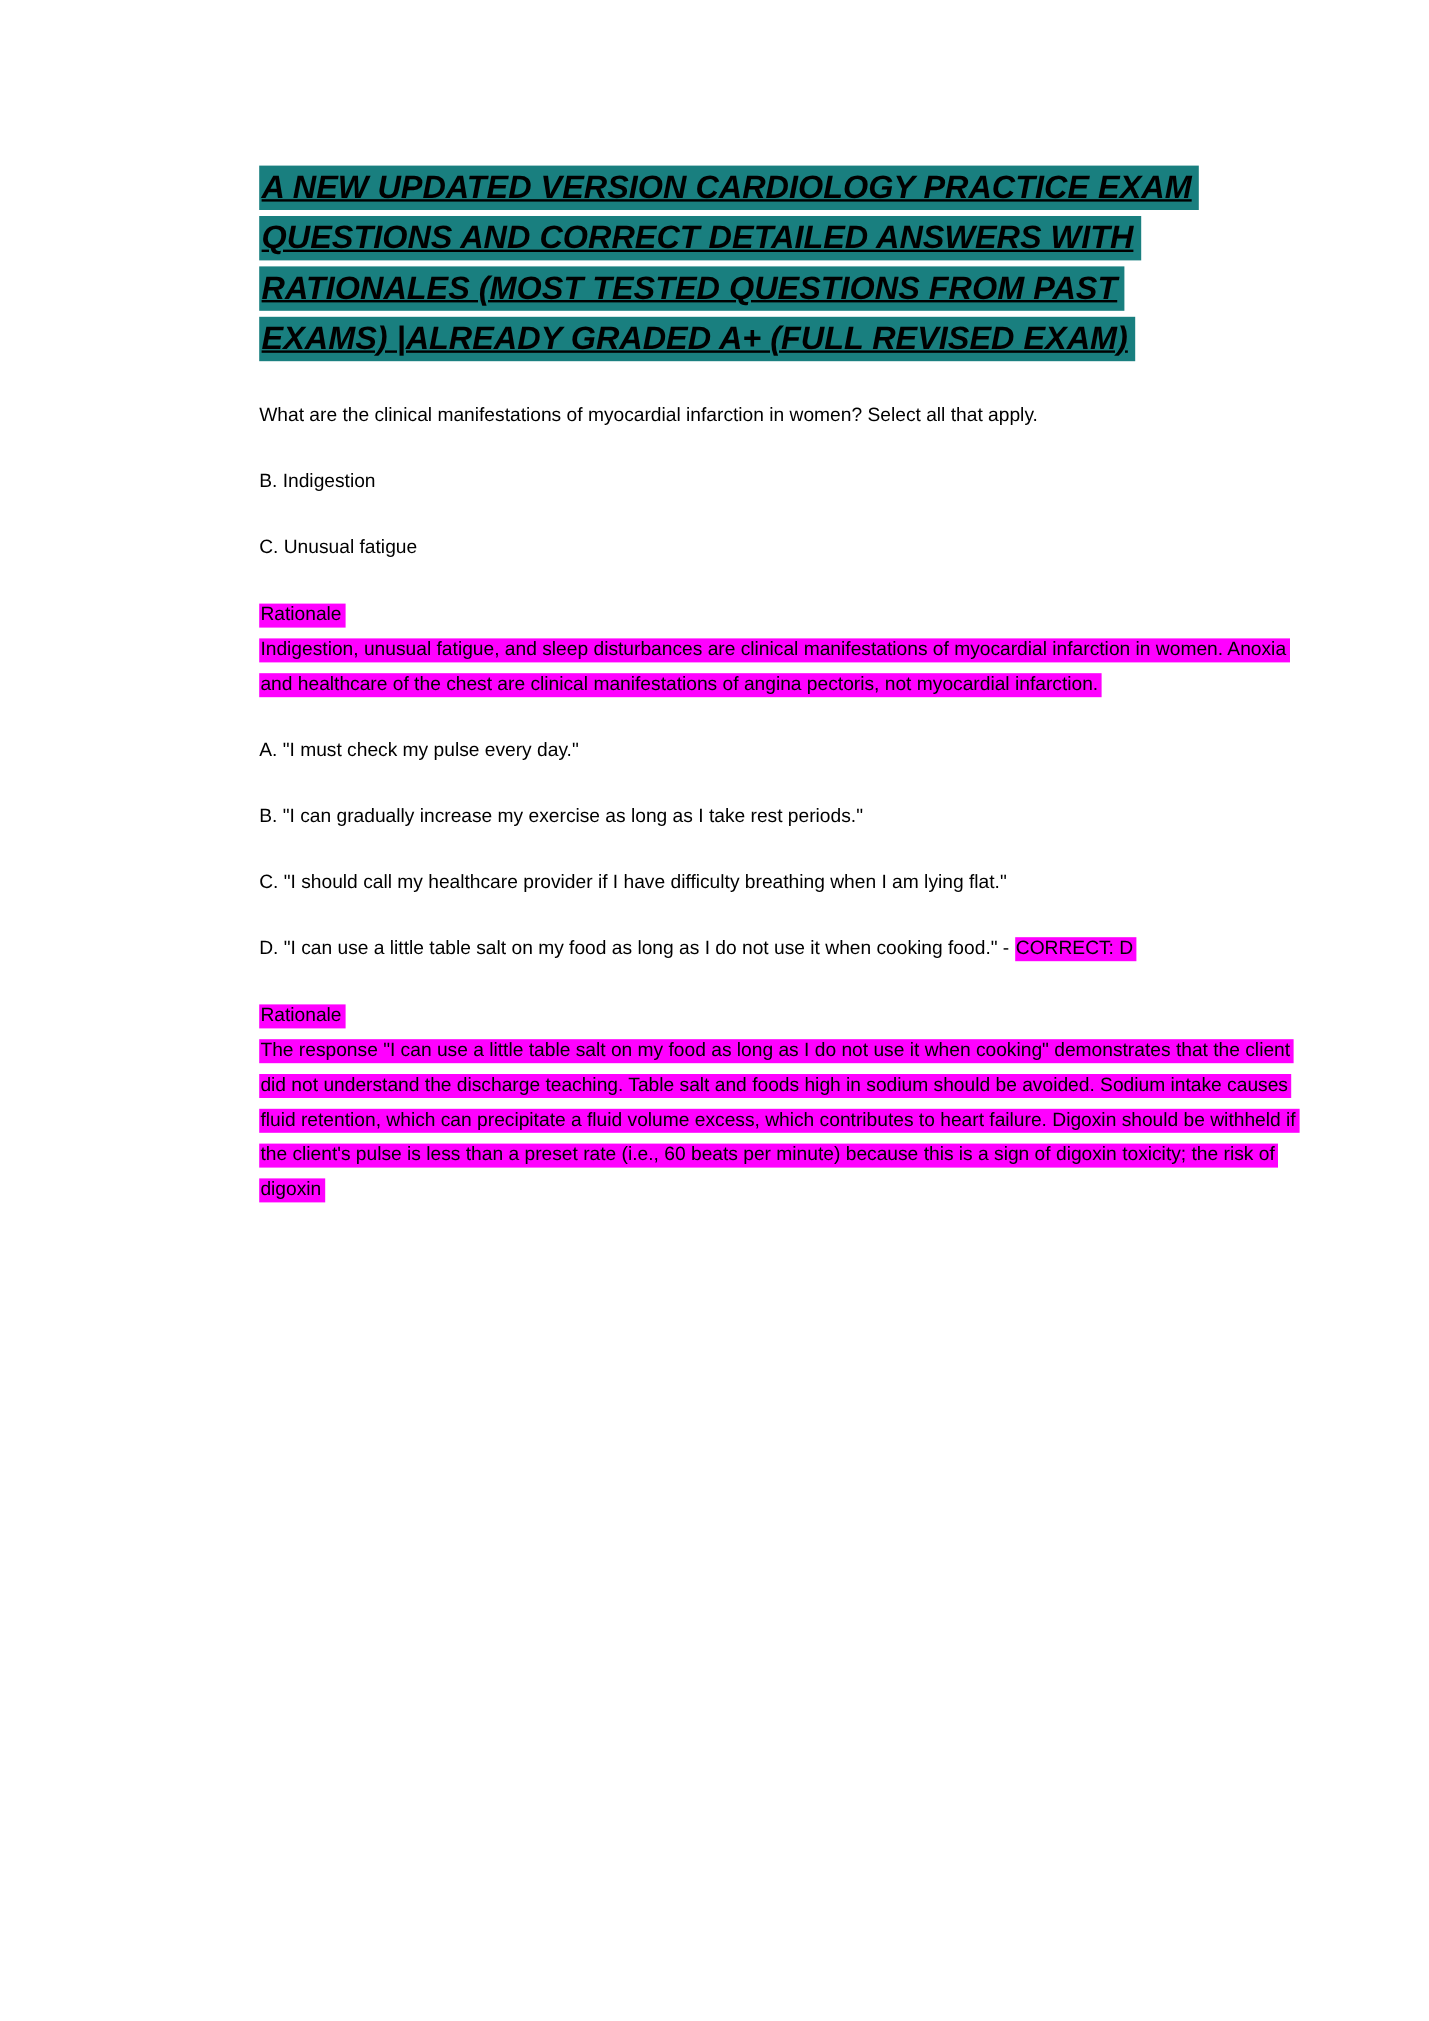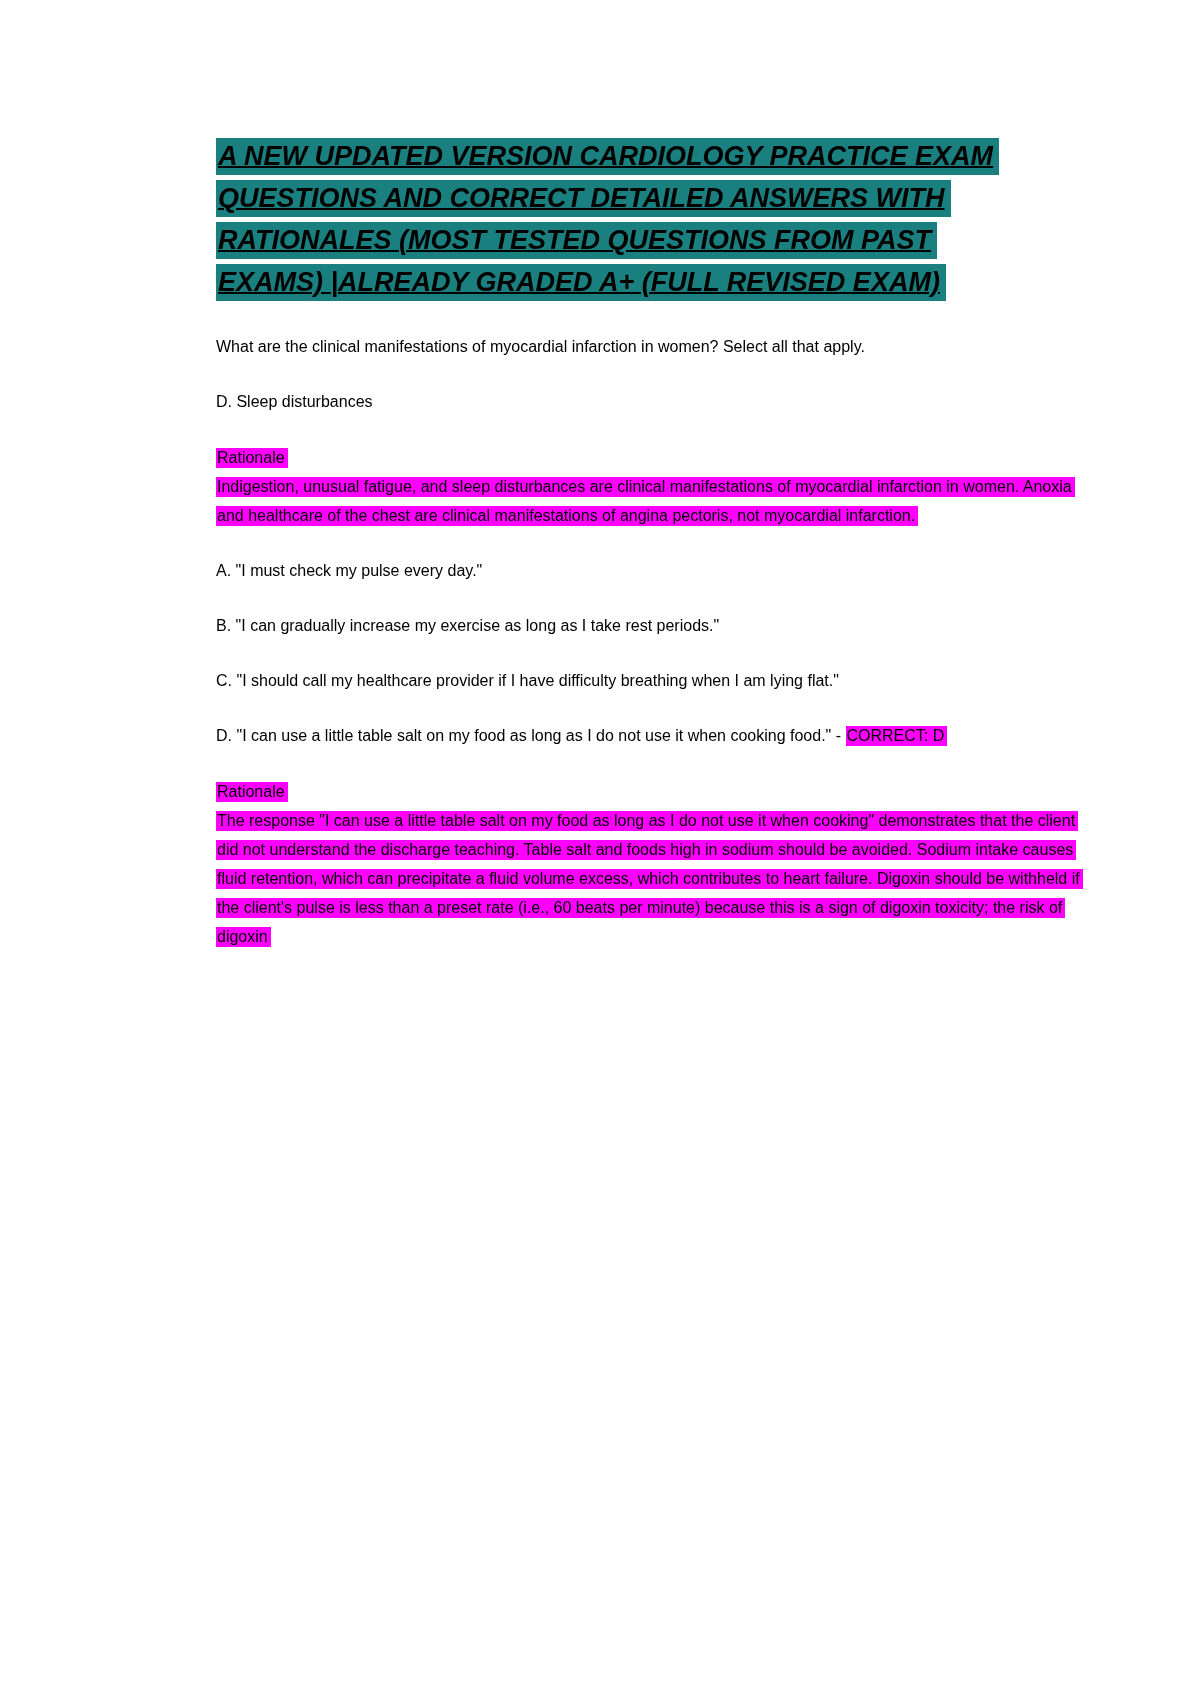--- a/index.html
+++ b/index.html
@@ -60,21 +60,22 @@
     box-decoration-break: clone;
   }
 </style>
 </head>
 <body style="color: rgb(0, 0, 0); background: rgb(255, 255, 255);">
 
 <div class="page">
   <h1 class="doc-title"><span class="title-hl">A NEW UPDATED VERSION CARDIOLOGY PRACTICE EXAM QUESTIONS AND CORRECT DETAILED ANSWERS WITH RATIONALES (MOST TESTED QUESTIONS FROM PAST EXAMS) |ALREADY GRADED A+ (FULL REVISED EXAM)</span></h1>
   <div class="content">
       <div class="para">What are the clinical manifestations of myocardial infarction in women? Select all that apply.</div>
-      <div class="para"><span>D. Sleep disturbances</span></div>
+      <div class="para"><span>B. Indigestion</span></div>
+      <div class="para"><span>C. Unusual fatigue</span></div>
       <div class="rationale-block"><span class="hl">Rationale</span><br><span class="hl">Indigestion, unusual fatigue, and sleep disturbances are clinical manifestations of myocardial infarction in women. Anoxia and healthcare of the chest are clinical manifestations of angina pectoris, not myocardial infarction.</span></div>
       <div class="para"><span>A. "I must check my pulse every day."</span></div>
       <div class="para"><span>B. "I can gradually increase my exercise as long as I take rest periods."</span></div>
       <div class="para"><span>C. "I should call my healthcare provider if I have difficulty breathing when I am lying flat."</span></div>
       <div class="para"><span>D. "I can use a little table salt on my food as long as I do not use it when cooking food." - </span><span class="hl">CORRECT: D</span></div>
       <div class="rationale-block"><span class="hl">Rationale</span><br><span class="hl">The response "I can use a little table salt on my food as long as I do not use it when cooking" demonstrates that the client did not understand the discharge teaching. Table salt and foods high in sodium should be avoided. Sodium intake causes fluid retention, which can precipitate a fluid volume excess, which contributes to heart failure. Digoxin should be withheld if the client's pulse is less than a preset rate (i.e., 60 beats per minute) because this is a sign of digoxin toxicity; the risk of digoxin</span></div>
     </div>
 </div>
 
 </body></html>

